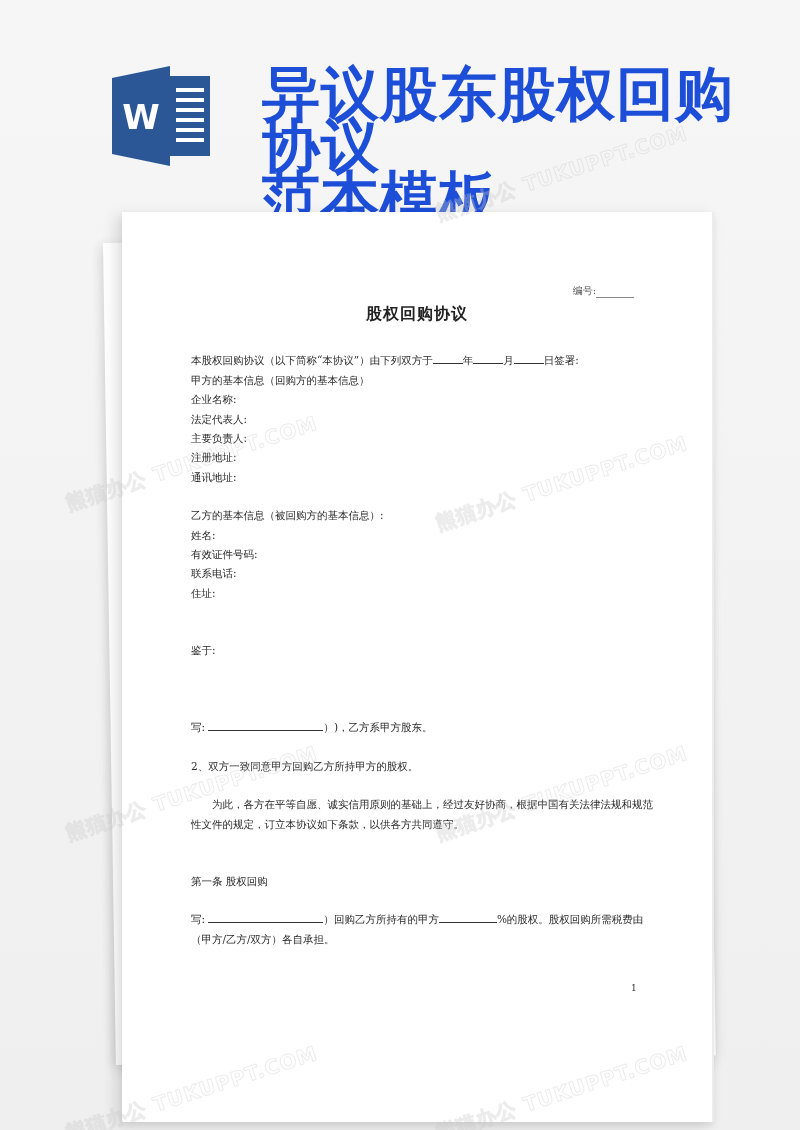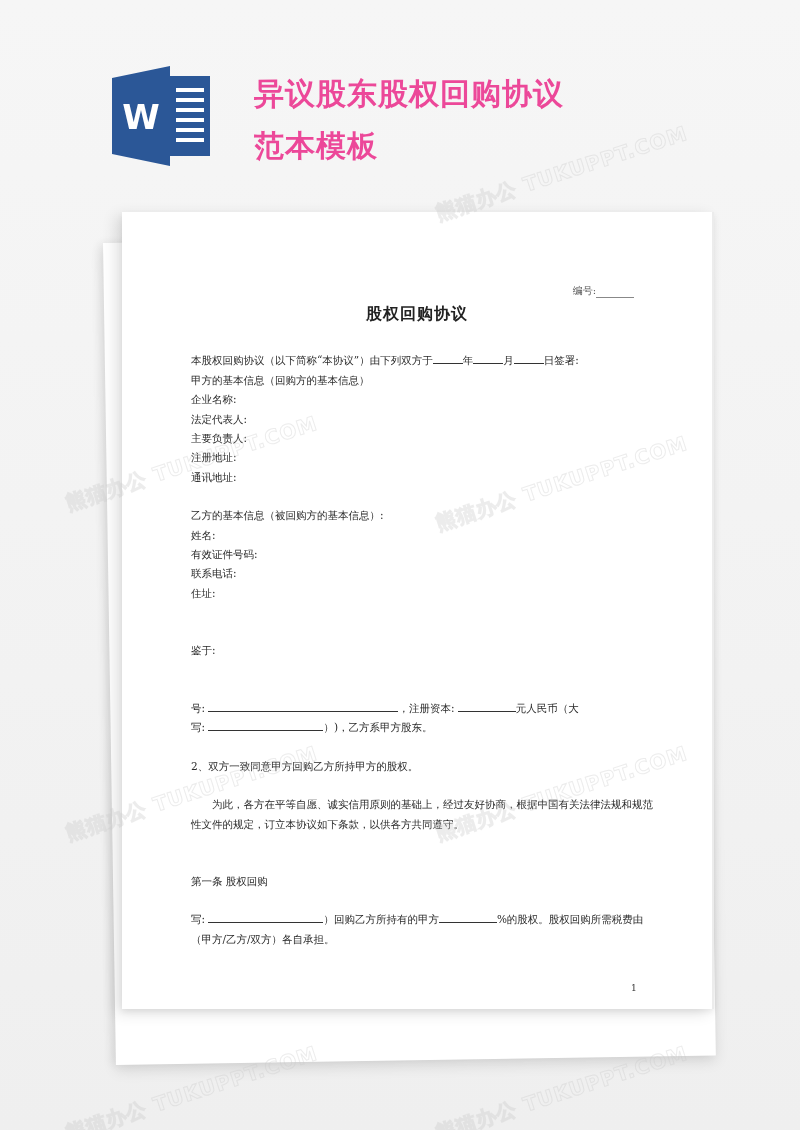--- a/index.html
+++ b/index.html
@@ -6,32 +6,32 @@
   html, body { width: 800px; height: 1130px; overflow: hidden; }
   body {
     background: linear-gradient(180deg, #f6f6f6 0%, #f2f2f2 60%, #efefef 100%);
     font-family: "DejaVu Serif", "Liberation Serif", serif;
     position: relative;
   }
   
   .header { position: absolute; left: 110px; top: 66px; width: 640px; height: 110px; }
   .word-icon { position: absolute; left: 0; top: 0; width: 104px; height: 100px; }
   .header-title {
-    position: absolute; left: 144px; top: 2px;
-    color: #ec4899; font-family: "DejaVu Serif", "Liberation Serif", serif;
-    font-weight: bold; font-size: 30px; line-height: 52px; letter-spacing: 1px;
+    position: absolute; left: 152px; top: 2px;
+    color: #1d4ed8; font-family: "DejaVu Serif", "Liberation Serif", serif;
+    font-weight: bold; font-size: 58px; line-height: 52px; letter-spacing: 1px;
   }
   
   .page-back {
     position: absolute; left: 103px; top: 243px; width: 600px; height: 822px;
     background: #fff; transform: rotate(-0.9deg); transform-origin: left top;
     box-shadow: 0 6px 14px rgba(0,0,0,0.10), -4px 0 10px rgba(0,0,0,0.06);
   }
   .page {
-    position: absolute; left: 122px; top: 212px; width: 592px; height: 797px;
+    position: absolute; left: 122px; top: 212px; width: 592px; height: 910px;
     background: #fff;
     box-shadow: -6px 4px 14px rgba(0,0,0,0.12), 0 3px 6px rgba(0,0,0,0.06);
     border-right: 2px solid #ececec;
   }
   .doc { position: absolute; left: 0; top: 0; width: 100%; height: 100%; color: #2a2a2a; font-size: 10.5px; }
   .doc-number { position: absolute; right: 78px; top: 72px; color: #555; font-size: 10px; }
   .doc-number .blank { display: inline-block; width: 38px; border-bottom: 1px solid #888; height: 10px; vertical-align: bottom; }
   .doc-title { position: absolute; left: 0; right: 0; top: 92px; text-align: center; font-size: 16px; font-weight: bold; color: #222; letter-spacing: 1px; }
   .line { position: absolute; left: 69px; white-space: nowrap; line-height: 14px; }
   .u { display: inline-block; border-bottom: 1px solid #333; height: 11px; vertical-align: baseline; }
@@ -84,23 +84,20 @@
     <div class="line" style="top:258px">通讯地址:</div>
 
     <div class="line" style="top:296px">乙方的基本信息（被回购方的基本信息）:</div>
     <div class="line" style="top:316px">姓名:</div>
     <div class="line" style="top:335px">有效证件号码:</div>
     <div class="line" style="top:354px">联系电话:</div>
     <div class="line" style="top:374px">住址:</div>
 
     <div class="line" style="top:431px">鉴于:</div>
 
-    <div class="line" style="top:489px">
-      <span>号:</span> <span class="u" style="width:190px"></span><span>，注册资本:</span> <span class="u" style="width:58px"></span><span>元人民币（大</span>
-    </div>
     <div class="line" style="top:508px">
       <span>写:</span> <span class="u" style="width:115px"></span><span>）)，乙方系甲方股东。</span>
     </div>
 
     <div class="line" style="top:547px">2、双方一致同意甲方回购乙方所持甲方的股权。</div>
 
     <div class="line" style="top:605px">性文件的规定，订立本协议如下条款，以供各方共同遵守。</div>
     <div class="line" style="top:585px; left:90px">为此，各方在平等自愿、诚实信用原则的基础上，经过友好协商，根据中国有关法律法规和规范</div>
 
     <div class="line bold" style="top:662px">第一条  股权回购</div>

